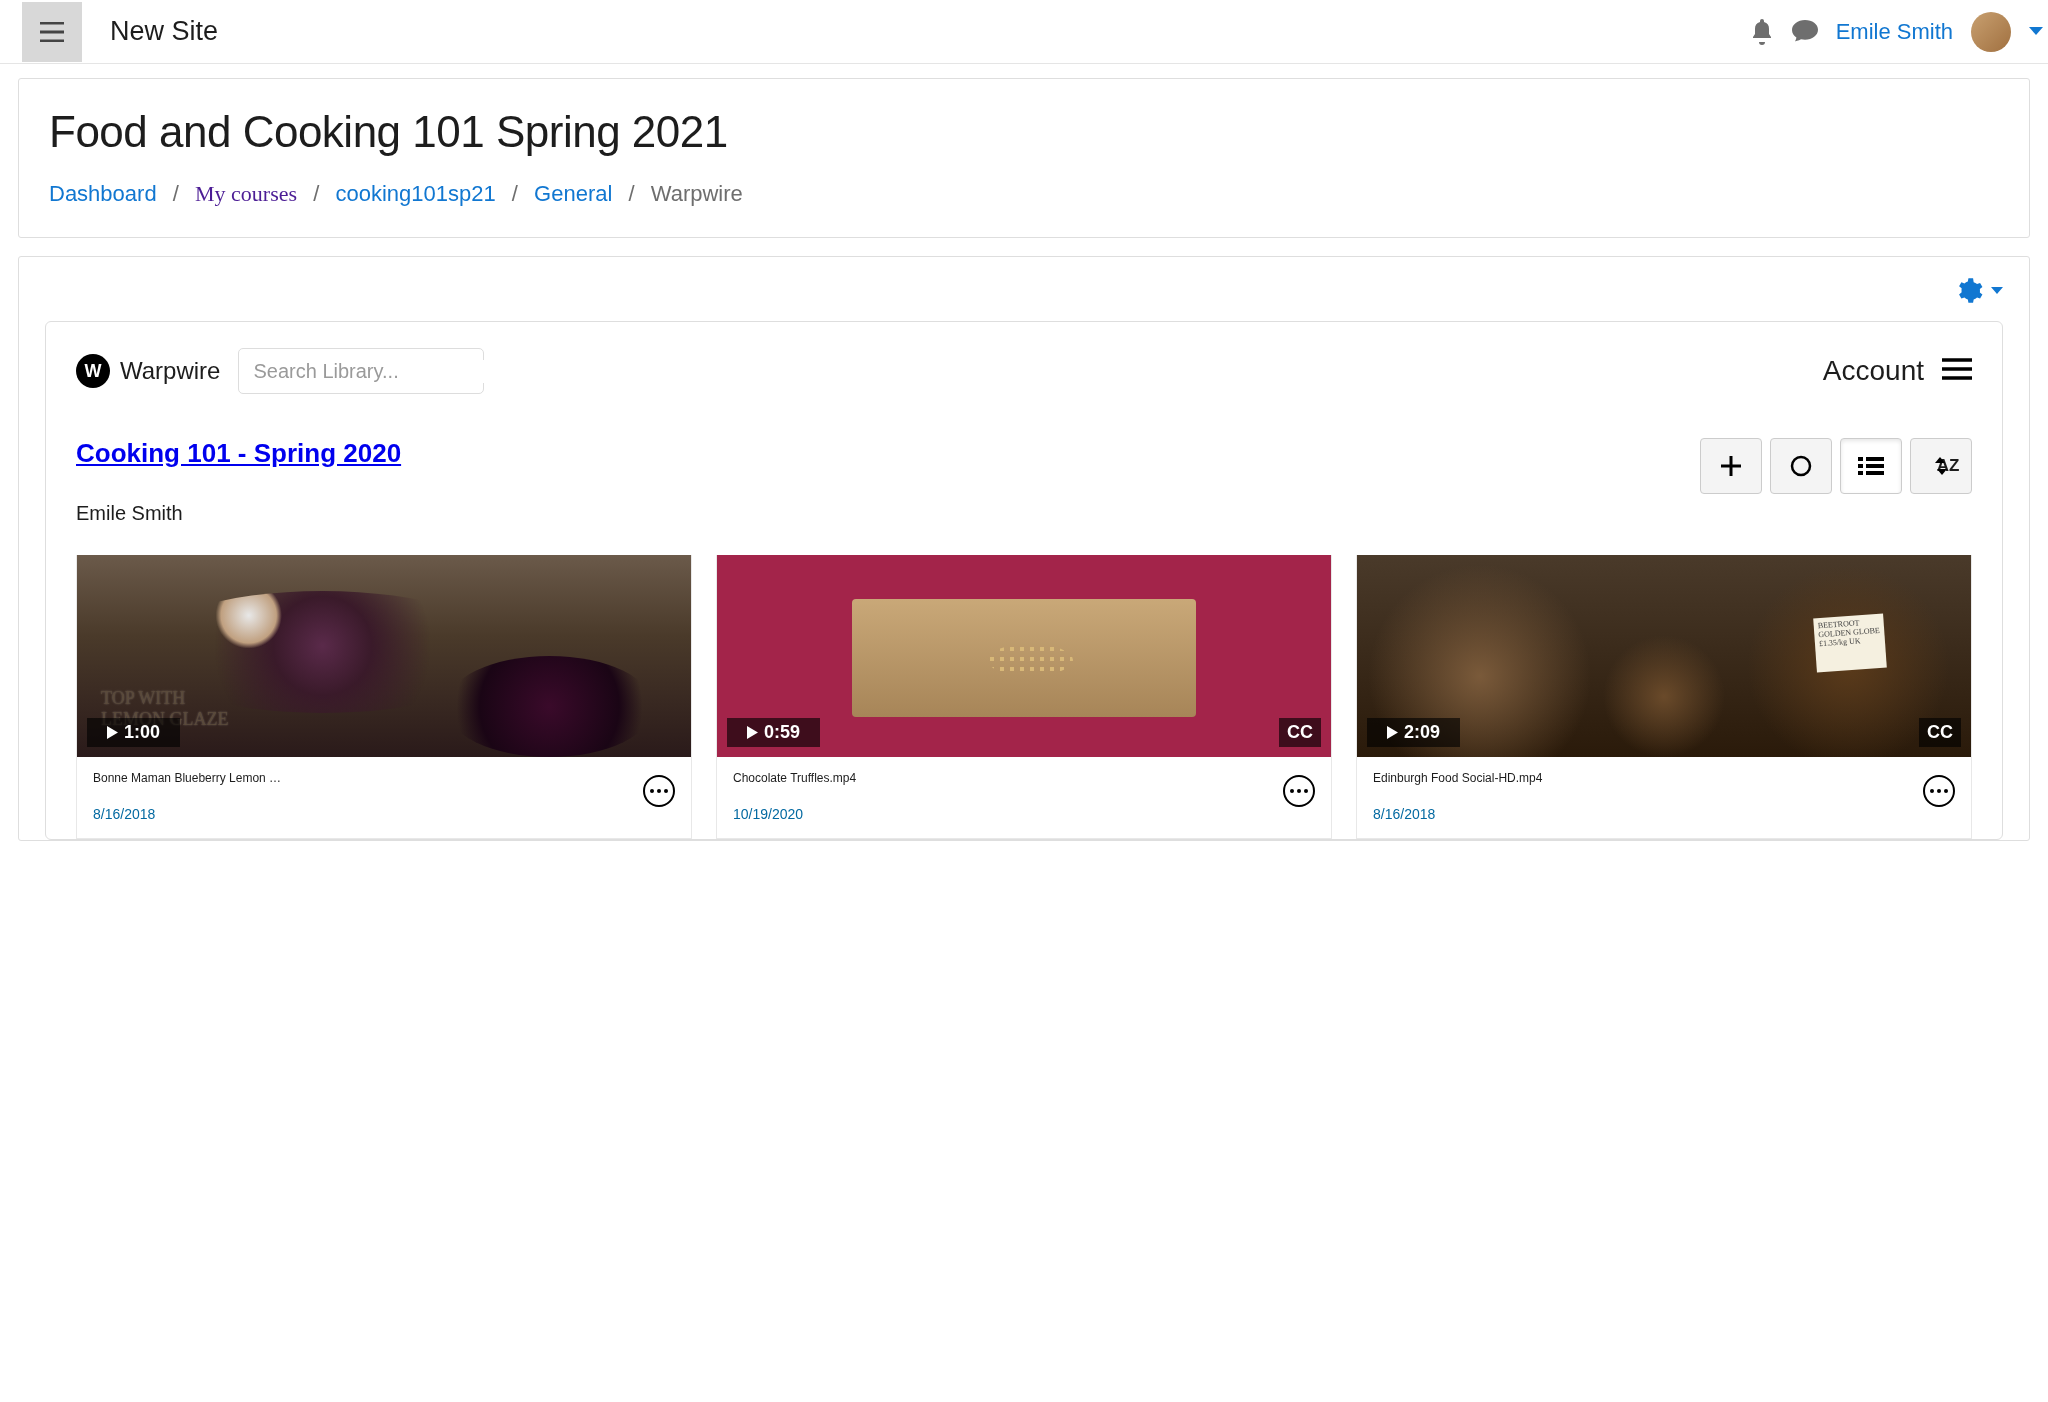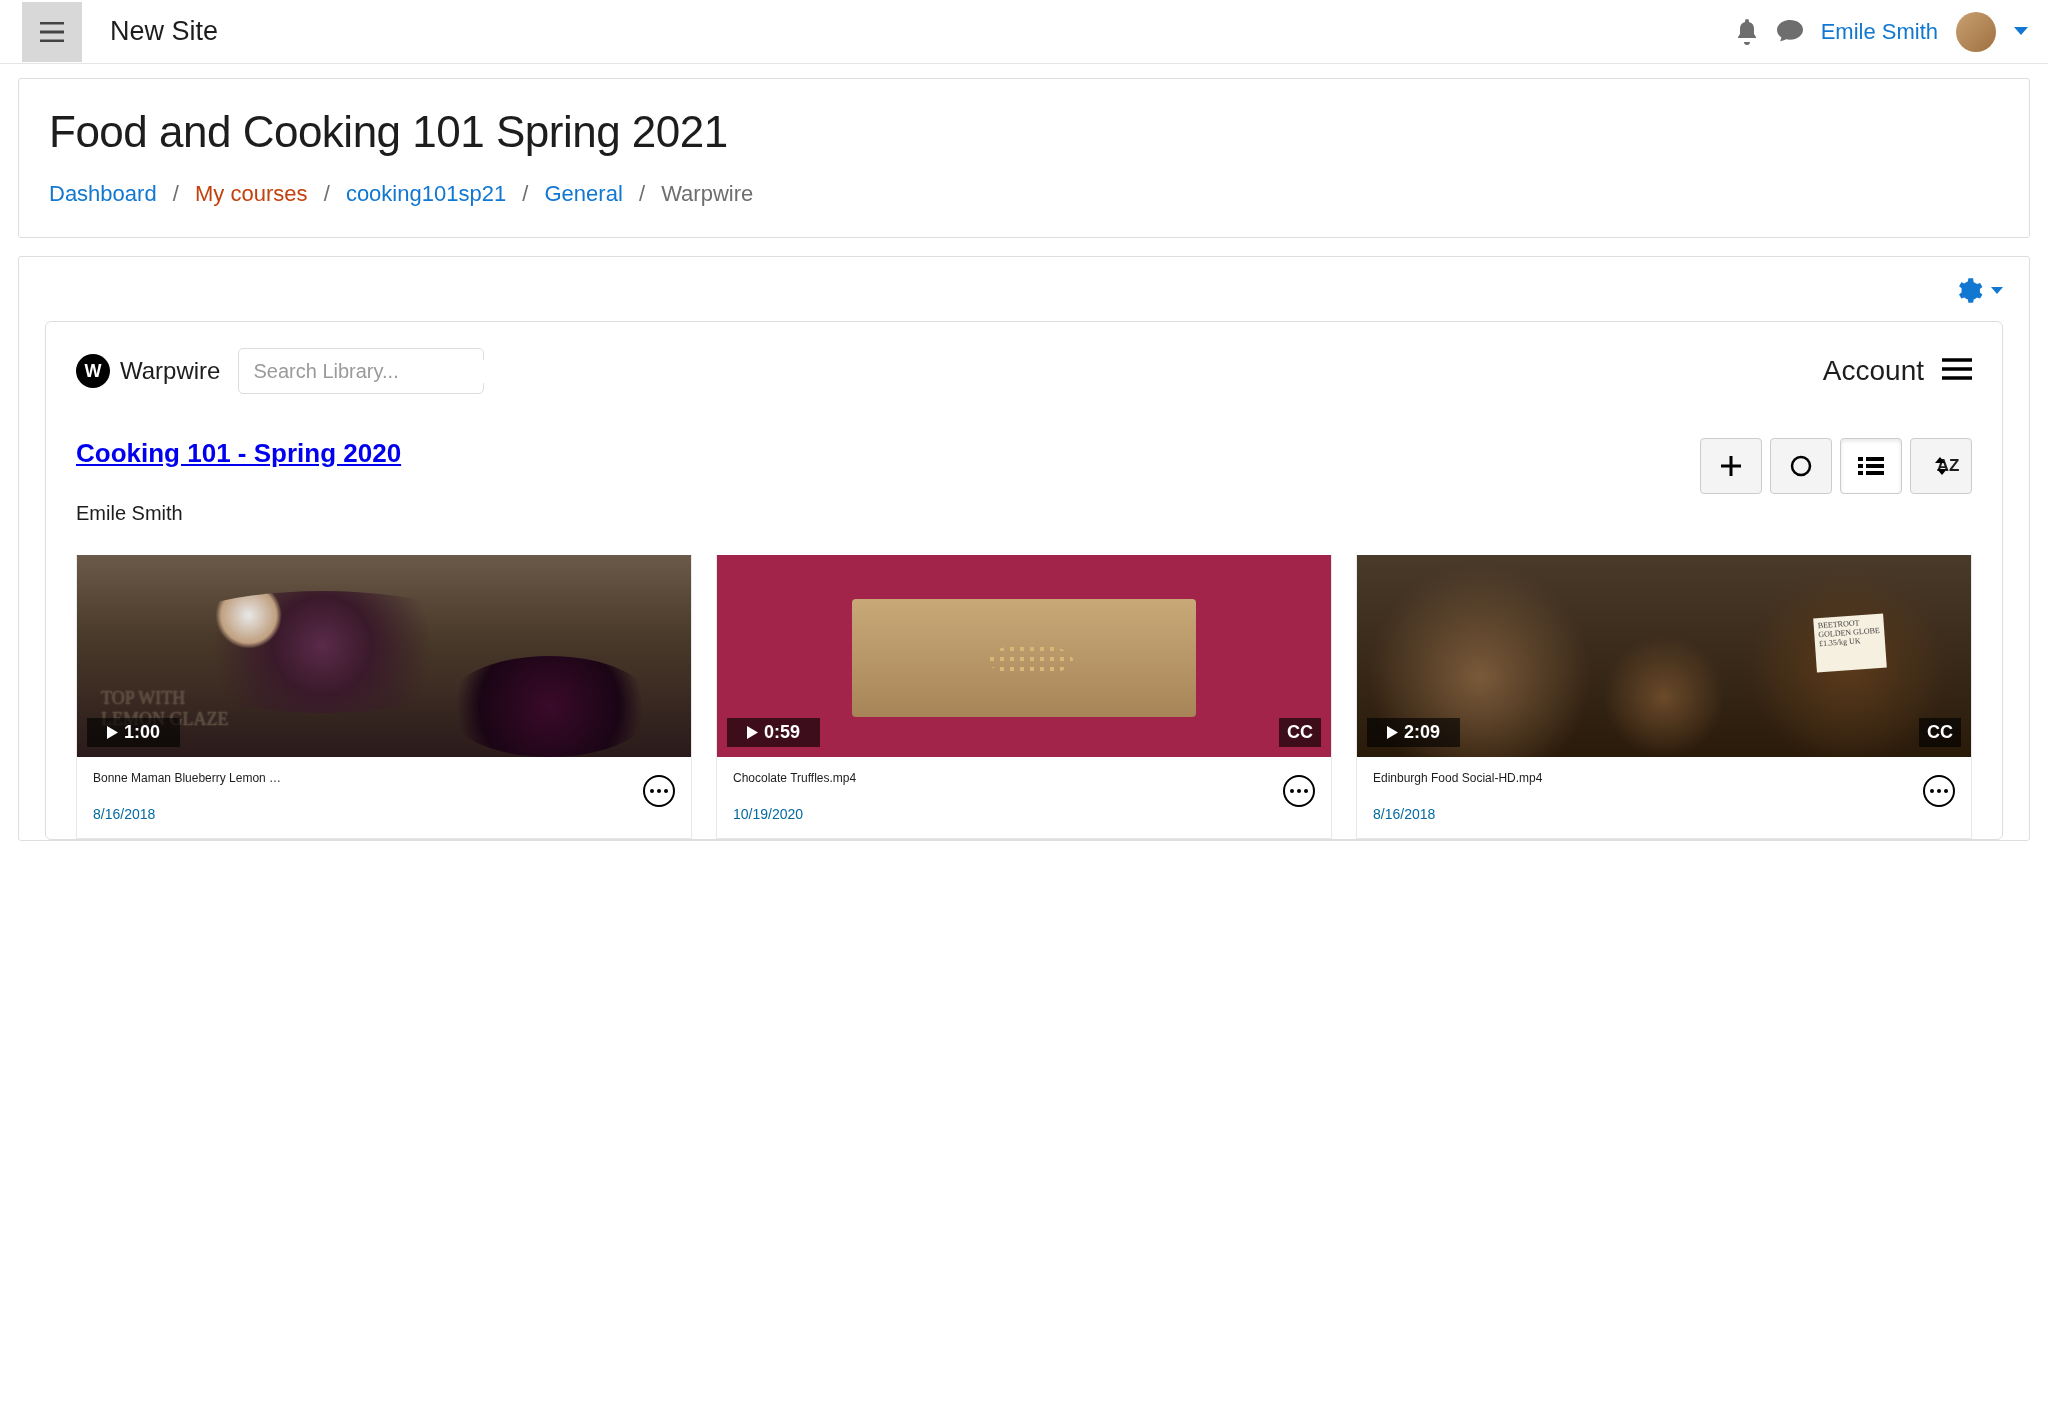--- a/index.html
+++ b/index.html
@@ -1,34 +1,34 @@
 <!DOCTYPE html>
 <html><head>
 <meta charset="utf-8">
 <style>
 * { box-sizing: border-box; margin: 0; padding: 0; }
 body { font-family: -apple-system, BlinkMacSystemFont, "Segoe UI", Helvetica, Arial, sans-serif; background: #fff; color: #1d1d1d; }
-.topbar { display: flex; align-items: center; height: 64px; border-bottom: 1px solid #e5e5e5; padding-right: 20px; }
+.topbar { display: flex; align-items: center; height: 64px; border-bottom: 1px solid #e5e5e5; padding-right: 5px; }
 .hamburger-btn { width: 60px; height: 60px; background: #d8d8d8; display: flex; align-items: center; justify-content: center; cursor: pointer; margin-left: 22px; }
 .site-title { font-size: 27px; font-weight: 400; margin-left: 28px; color: #1d1d1d; }
 .topbar-right { margin-left: auto; display: flex; align-items: center; gap: 18px; }
 .icon-btn { color: #6e6e6e; cursor: pointer; display: flex; align-items: center; }
 .user-link { color: #1177d1; font-size: 22px; text-decoration: none; }
 .avatar { width: 40px; height: 40px; border-radius: 50%; background: linear-gradient(135deg,#c8a070,#a07040); }
 .caret-down { color: #1177d1; }
 
 .page-wrap { padding: 14px 18px; }
 .card { border: 1px solid #dedede; border-radius: 3px; background: #fff; }
 .header-card { padding: 28px 30px 30px; margin-bottom: 18px; }
 .page-title { font-size: 44px; font-weight: 400; color: #1d1d1d; margin-bottom: 24px; letter-spacing: -0.5px; }
 .breadcrumb { font-size: 22px; color: #6e6e6e; }
 .breadcrumb a { color: #1177d1; text-decoration: none; }
 .breadcrumb .sep { margin: 0 10px; color: #6e6e6e; }
 .breadcrumb .current { color: #6e6e6e; }
-.breadcrumb .my { color: #c2410c; }
+.breadcrumb .my { color: #4c1d95; font-family: Liberation Serif, serif; }
 
 .content-card { padding: 20px 26px 0; }
 .gear-row { display: flex; justify-content: flex-end; margin-bottom: 16px; }
 .gear-btn { color: #1177d1; cursor: pointer; display: flex; align-items: center; gap: 8px; }
 
 .warpwire-panel { border: 1px solid #dedede; border-radius: 6px; padding: 26px 30px 0; }
 .wp-header { display: flex; align-items: center; gap: 18px; margin-bottom: 44px; }
 .wp-logo { display: flex; align-items: center; gap: 10px; }
 .wp-logo-circle { width: 34px; height: 34px; border-radius: 50%; background: #000; color: #fff; display: flex; align-items: center; justify-content: center; font-weight: bold; font-size: 18px; }
 .wp-logo-text { font-size: 24px; font-weight: 400; }

